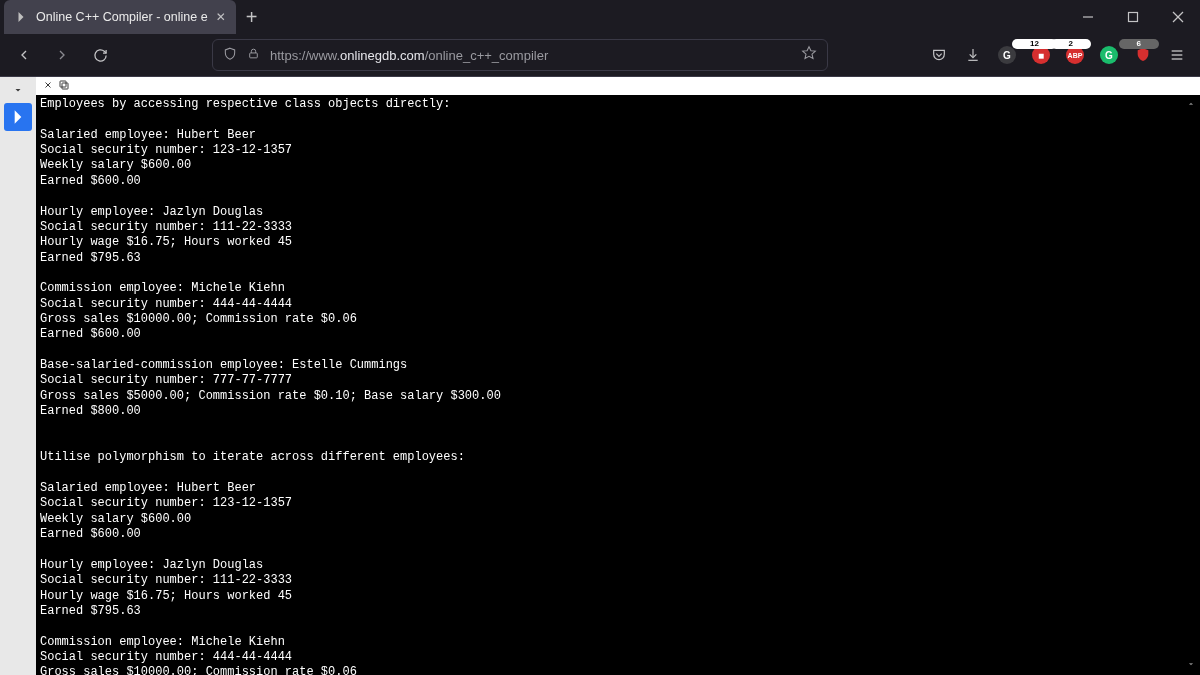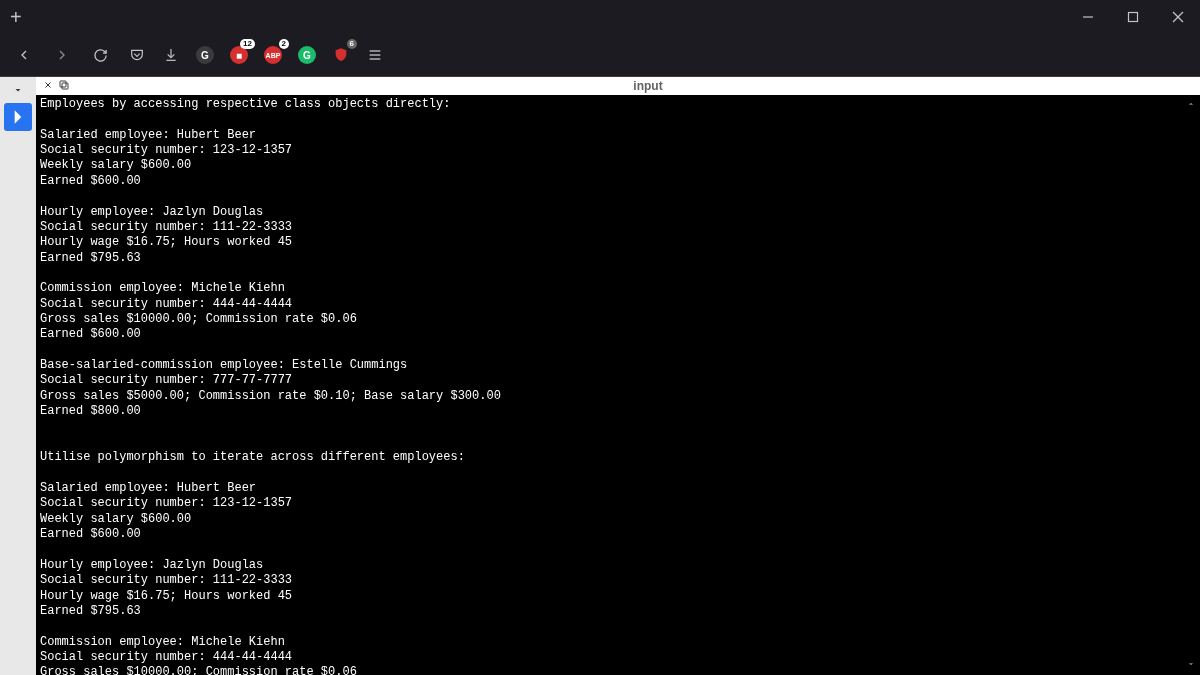--- a/index.html
+++ b/index.html
@@ -109,21 +109,21 @@
   align-items:center;
 }
 .ext-icon {
   width: 30px; height:30px;
   display:flex;align-items:center;justify-content:center;
   color:#c3c3c5;
   position:relative;
   cursor:pointer;
 }
 .circ { width:18px;height:18px;border-radius:50%;display:flex;align-items:center;justify-content:center;font-size:10px;font-weight:700;}
-.badge { position:absolute;top:-1px;right:-1px;background:#fff;color:#000;font-size:8px;font-weight:700;border-radius:8px;padding:0 3px;line-height:10px;}
+.badge { position:absolute;top:-1px;right:-1px;background:#fff;color:#000;font-size:8px;font-weight:700;border-radius:8px;padding:0 18px;line-height:10px;}
 .content-area {
   height: calc(675px - 34px - 42px);
   display: flex;
   background: #ffffff;
   border-top: 1px solid #3a3946;
   position:relative;
 }
 .left-rail {
   width: 36px;
   background: #e8e8e8;
@@ -202,20 +202,29 @@
   color:#888;
   font-size:10px;
   display:flex;align-items:center;justify-content:center;
   cursor:pointer;
 }
 </style>
 </head>
 <body>
 
 <div class="titlebar">
+  <div class="tab">
+    <span class="favicon">
+      <svg width="12" height="12" viewBox="0 0 24 24" fill="#bfbfbf">
+          <path d="M7 2l10 10L7 22V2z"></path>
+        </svg>
+    </span>
+    <span class="tab-title">Online C++ Compiler - online e</span>
+    <span class="tab-close">✕</span>
+  </div>
   <div class="new-tab">+</div>
   <div class="window-controls">
     <div class="win-btn">
       <svg width="12" height="12">
           <line x1="1" y1="6" x2="11" y2="6" stroke="#c3c3c5" stroke-width="1.2"></line>
         </svg>
     </div>
     <div class="win-btn">
       <svg width="12" height="12">
           <rect x="1.5" y="1.5" width="9" height="9" fill="none" stroke="#c3c3c5" stroke-width="1.2"></rect>
@@ -241,20 +250,43 @@
         <path d="M9 18l6-6-6-6"></path>
       </svg>
   </div>
   <div class="nav-btn">
     <svg width="15" height="15" viewBox="0 0 24 24" fill="none" stroke="#c3c3c5" stroke-width="2">
         <path d="M21 12a9 9 0 1 1-3-6.7L21 8"></path>
         <path d="M21 3v5h-5"></path>
       </svg>
   </div>
 
+  <div class="urlbar">
+    <span class="url-icon">
+      <svg width="14" height="14" viewBox="0 0 24 24" fill="none" stroke="#9a9aa0" stroke-width="1.8">
+          <path d="M12 2l8 3v5c0 5-3.5 9.5-8 11-4.5-1.5-8-6-8-11V5l8-3z"></path>
+        </svg>
+    </span>
+    <span class="url-icon">
+      <svg width="13" height="13" viewBox="0 0 24 24" fill="none" stroke="#9a9aa0" stroke-width="1.8">
+          <rect x="5" y="11" width="14" height="9" rx="1.5"></rect>
+          <path d="M8 11V8a4 4 0 1 1 8 0v3"></path>
+        </svg>
+    </span>
+    <span class="url-text">
+      <span>https://www.</span>
+        <span class="url-host">onlinegdb.com</span>
+        <span>/online_c++_compiler</span>
+    </span>
+    <span class="star-icon">
+      <svg width="16" height="16" viewBox="0 0 24 24" fill="none" stroke="#9a9aa0" stroke-width="1.6">
+          <path d="M12 2.5l2.9 6 6.6.6-5 4.6 1.5 6.4L12 17l-6 3.1 1.5-6.4-5-4.6 6.6-.6z"></path>
+        </svg>
+    </span>
+  </div>
 
   <div class="right-icons">
     <div class="ext-icon">
       <svg width="16" height="16" viewBox="0 0 24 24" fill="none" stroke="#c3c3c5" stroke-width="1.8">
           <path d="M4 5h16v6a8 8 0 1 1-16 0V5z"></path>
           <path d="M8 10l4 4 4-4"></path>
         </svg>
     </div>
     <div class="ext-icon">
       <svg width="16" height="16" viewBox="0 0 24 24" fill="none" stroke="#c3c3c5" stroke-width="1.8">
@@ -315,21 +347,20 @@
             <path d="M7 7l10 10"></path>
           </svg>
       </span>
       <span class="strip-icon">
         <svg width="12" height="12" viewBox="0 0 24 24" fill="none" stroke="#3a3a3a" stroke-width="2">
             <rect x="8" y="8" width="12" height="12" rx="1"></rect>
             <rect x="4" y="4" width="12" height="12" rx="1"></rect>
           </svg>
       </span>
     </div>
-    <div class="strip-label">input</div>
   </div>
 
   <div class="console">Employees by accessing respective class objects directly:
 
 Salaried employee: Hubert Beer
 Social security number: 123-12-1357
 Weekly salary $600.00
 Earned $600.00
 
 Hourly employee: Jazlyn Douglas

